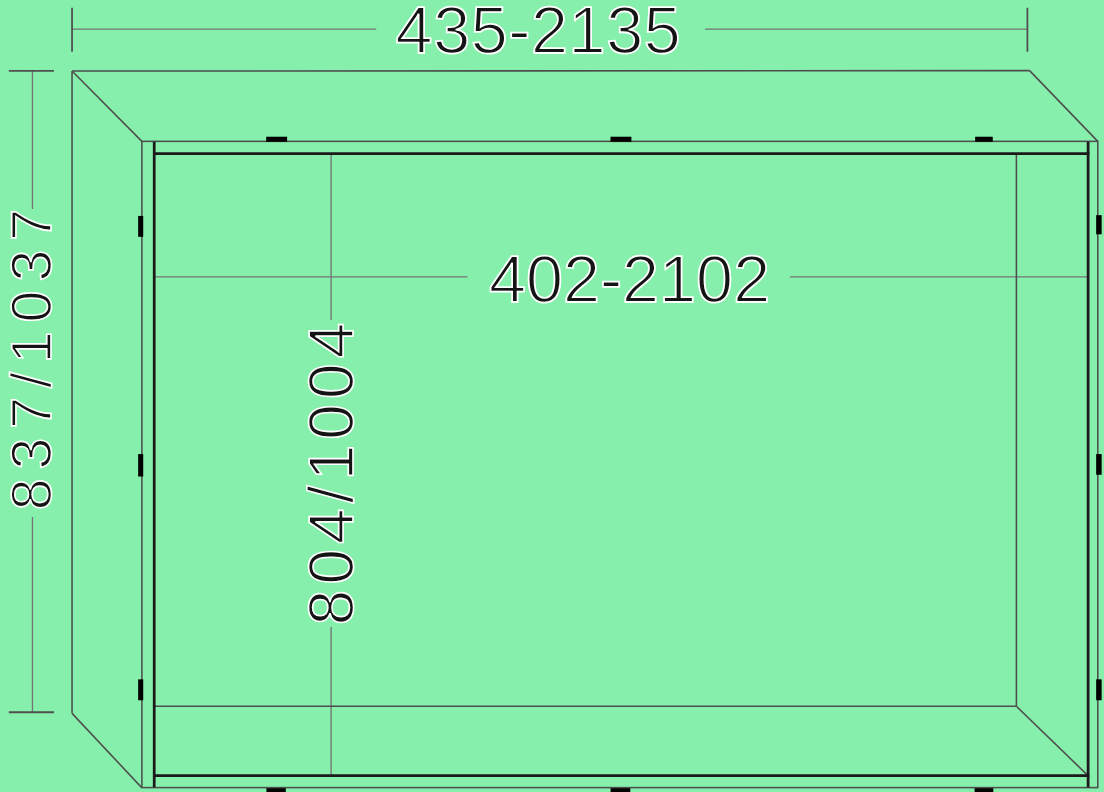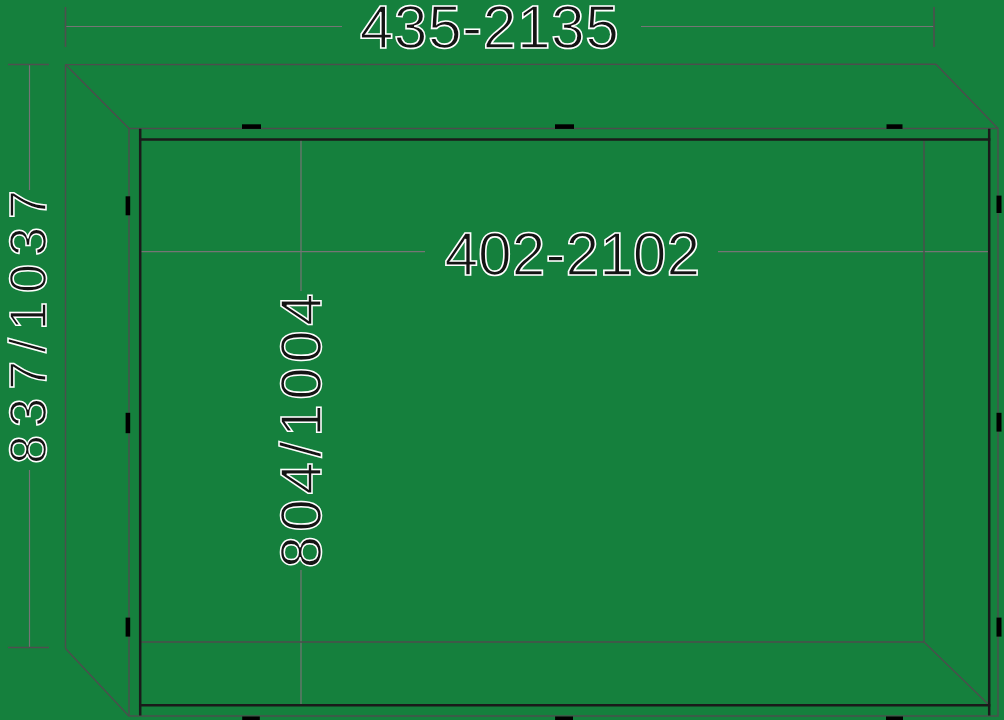--- a/index.html
+++ b/index.html
@@ -1,16 +1,16 @@
 <!DOCTYPE html>
 <html><head>
 <meta charset="utf-8">
 <style>
   html,body{margin:0;padding:0;background:#fff;}
-  #page{position:relative;width:1004px;height:720px;overflow:hidden;background:#15803d;}
+  #page{position:relative;width:1004px;height:720px;overflow:hidden;background:#86efac;}
   svg{display:block;}
   text{font-family:"Liberation Sans", sans-serif;fill:#141414;}
 </style>
 </head>
 <body>
 <div id="page">
 <svg width="1004" height="720" viewBox="0 0 1004 720">
 
   <g stroke="#757575" stroke-width="1.2" fill="none">
 

